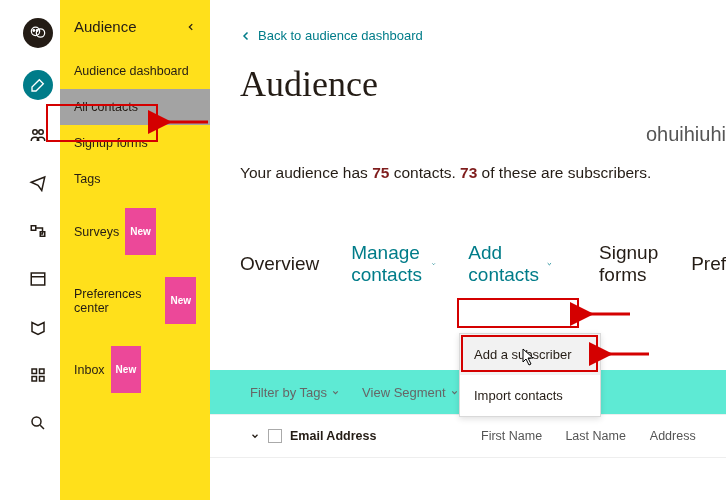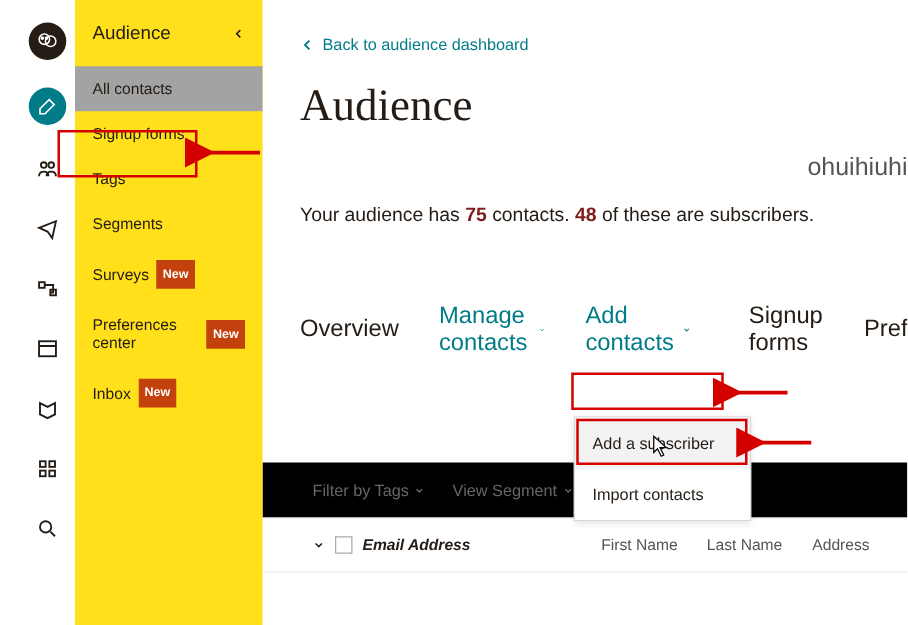--- a/index.html
+++ b/index.html
@@ -10,46 +10,46 @@
   .icon-rail .rail-icon.round { width: 30px; height: 30px; border-radius: 50%; background: #007c89; color: #fff; }
   .icon-rail svg { width: 18px; height: 18px; }
   .icon-rail .rail-icon.round svg { width: 16px; height: 16px; }
   .monkey { width: 30px; height: 30px; border-radius: 50%; background: #241c15; display:flex; align-items:center; justify-content:center; }
   .monkey svg { width:20px; height:20px; }
 
   .sidebar { width: 150px; background: #ffe01b; padding: 12px 0 0 0; }
   .sidebar-header { display: flex; align-items: center; justify-content: space-between; padding: 6px 14px 18px 14px; font-size: 15px; color: #241c15; }
   .sidebar-item { padding: 11px 14px; font-size: 12.5px; color: #241c15; cursor: pointer; display:flex; align-items:center; gap:6px;}
   .sidebar-item.active { background: #a3a3a3; }
-  .badge-new { background: #c2410c; color: #fff; font-size: 10px; padding: 6px 5px; font-weight: bold; }
+  .badge-new { background: #ec4899; color: #fff; font-size: 10px; padding: 18px 5px; font-weight: bold; }
 
   .main { flex: 1; padding: 28px 0 0 30px; position: relative; overflow:hidden;}
   .backlink { color: #007c89; font-size: 13px; display: inline-flex; align-items: center; gap: 6px; margin-bottom: 20px; cursor:pointer;}
   .backlink svg { width: 12px; height: 12px; }
   h1.page-title { font-family: Georgia, 'Times New Roman', serif; font-size: 36px; font-weight: normal; margin-bottom: 18px; }
   .sub { font-size: 20px; color: #555; margin-bottom: 18px; text-align: right; }
   .stats { font-size: 15.5px; color: #241c15; margin-bottom: 60px;}
   .stats .num { color: #7f1d1d; font-weight: bold; }
 
   .tabs { display: flex; align-items: center; gap: 32px; font-size: 19px; margin-bottom: 0; padding-bottom: 14px; justify-content: center;}
   .tab { cursor: pointer; display: inline-flex; align-items: center; gap: 4px; }
   .tab.teal { color: #007c89; }
   .tab svg { width: 10px; height: 10px; }
 
   .dropdown { position: absolute; left: 459px; top: 333px; width: 142px; background: #fff; border: 1px solid #d9d9d9; box-shadow: 0 2px 6px rgba(0,0,0,0.12); }
   .dropdown .dd-item { padding: 13px 14px; font-size: 13px; cursor:pointer; color:#241c15;}
   .dropdown .dd-item.hover { background: #f2f2f2; }
 
-  .filterrow { background: #000000; display:flex; align-items:center; padding: 0 14px; height: 44px; font-size: 13px; color:#666; gap: 22px; margin-top: 70px; margin-left:-30px; padding-left: 40px;}
+  .filterrow { background: #5eead4; display:flex; align-items:center; padding: 0 14px; height: 44px; font-size: 13px; color:#666; gap: 22px; margin-top: 70px; margin-left:-30px; padding-left: 40px;}
   .filterrow .fitem { display:inline-flex; align-items:center; gap:4px; cursor:pointer;}
   .filterrow .newseg { background:#fff; border:1px solid #e0e0de; padding: 9px 14px; color:#241c15; font-weight:bold; cursor:pointer;}
   .filterrow svg { width:9px; height:9px; }
 
   .thead { display:flex; align-items:center; padding: 14px 14px 14px 40px; margin-left:-30px; border-top:1px solid #eee; border-bottom:1px solid #eee; font-size: 12.5px; color:#555;}
-  .thead .thcell { font-weight: bold; color:#241c15;font-style:italic;}
+  .thead .thcell { font-weight: bold; color:#241c15;}
   .thead .th-email { width: 260px; display:flex; align-items:center; gap:8px;}
   .thead .chk { width:14px; height:14px; border:1px solid #aaa; background:#fff;}
   .thead svg { width:10px; height:10px;}
   .thead .th-first { width: 95px;}
   .thead .th-last { width: 95px;}
   .thead .th-addr { width: 70px;}
 
   
   .ann-box { position:absolute; border:2px solid #d40000; pointer-events:none;}
   .ann-arrow { position:absolute; pointer-events:none; }
@@ -120,31 +120,31 @@
     </div>
   </div>
 
   <div class="sidebar">
     <div class="sidebar-header">
       <span>Audience</span>
       <svg width="10" height="10" viewBox="0 0 24 24" fill="none" stroke="#241c15" stroke-width="3">
           <path d="M15 5l-7 7 7 7"></path>
         </svg>
     </div>
+    <div class="sidebar-item">
+        <span>Audience dashboard</span>
+      </div>
     <div class="sidebar-item active">
         <span>All contacts</span>
       </div>
     <div class="sidebar-item">
         <span>Signup forms</span>
       </div>
     <div class="sidebar-item">
         <span>Tags</span>
-      </div>
-    <div class="sidebar-item">
-        <span>Segments</span>
       </div>
     <div class="sidebar-item">
         <span>Surveys</span>
         <span class="badge-new">New</span>
       </div>
     <div class="sidebar-item">
         <span>Preferences center</span>
         <span class="badge-new">New</span>
       </div>
     <div class="sidebar-item">
@@ -156,21 +156,21 @@
   <div class="main">
     <div class="backlink">
       <svg viewBox="0 0 24 24" fill="none" stroke="#007c89" stroke-width="3">
           <path d="M15 5l-7 7 7 7"></path>
         </svg>
       <span>Back to audience dashboard</span>
     </div>
     <h1 class="page-title">Audience</h1>
     <div class="sub">ohuihiuhi</div>
     <div class="stats">
-      <span>Your audience has </span><span class="num">75</span><span> contacts. </span><span class="num">48</span><span> of these are subscribers.</span>
+      <span>Your audience has </span><span class="num">75</span><span> contacts. </span><span class="num">73</span><span> of these are subscribers.</span>
     </div>
 
     <div class="tabs">
       <div class="tab">
           <span>Overview</span>
         </div>
       <div class="tab teal">
           <span>Manage contacts</span>
         <svg viewBox="0 0 24 24" fill="none" stroke="#007c89" stroke-width="3">
             <path d="M6 9l6 6 6-6"></path>

